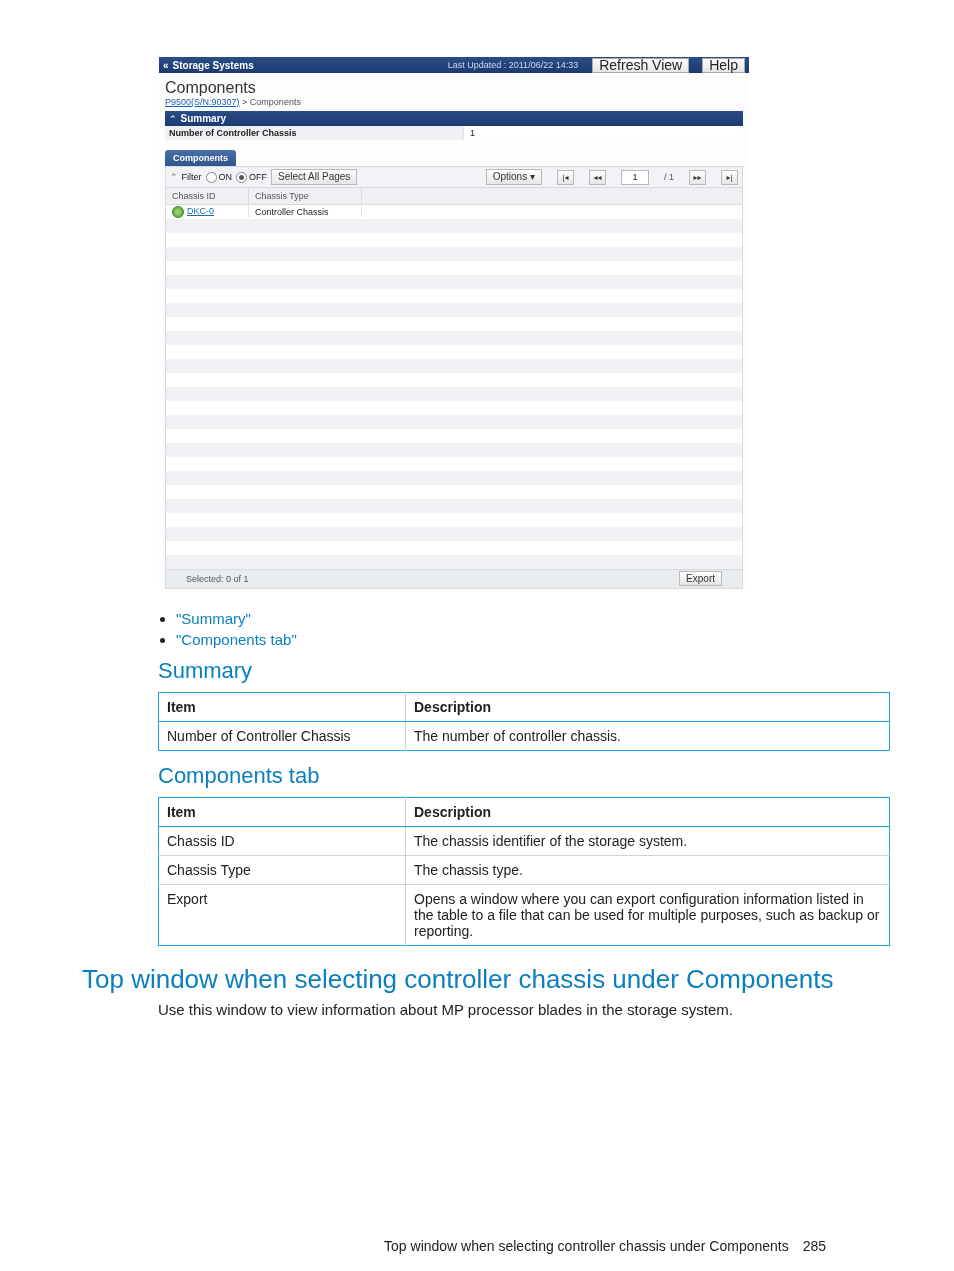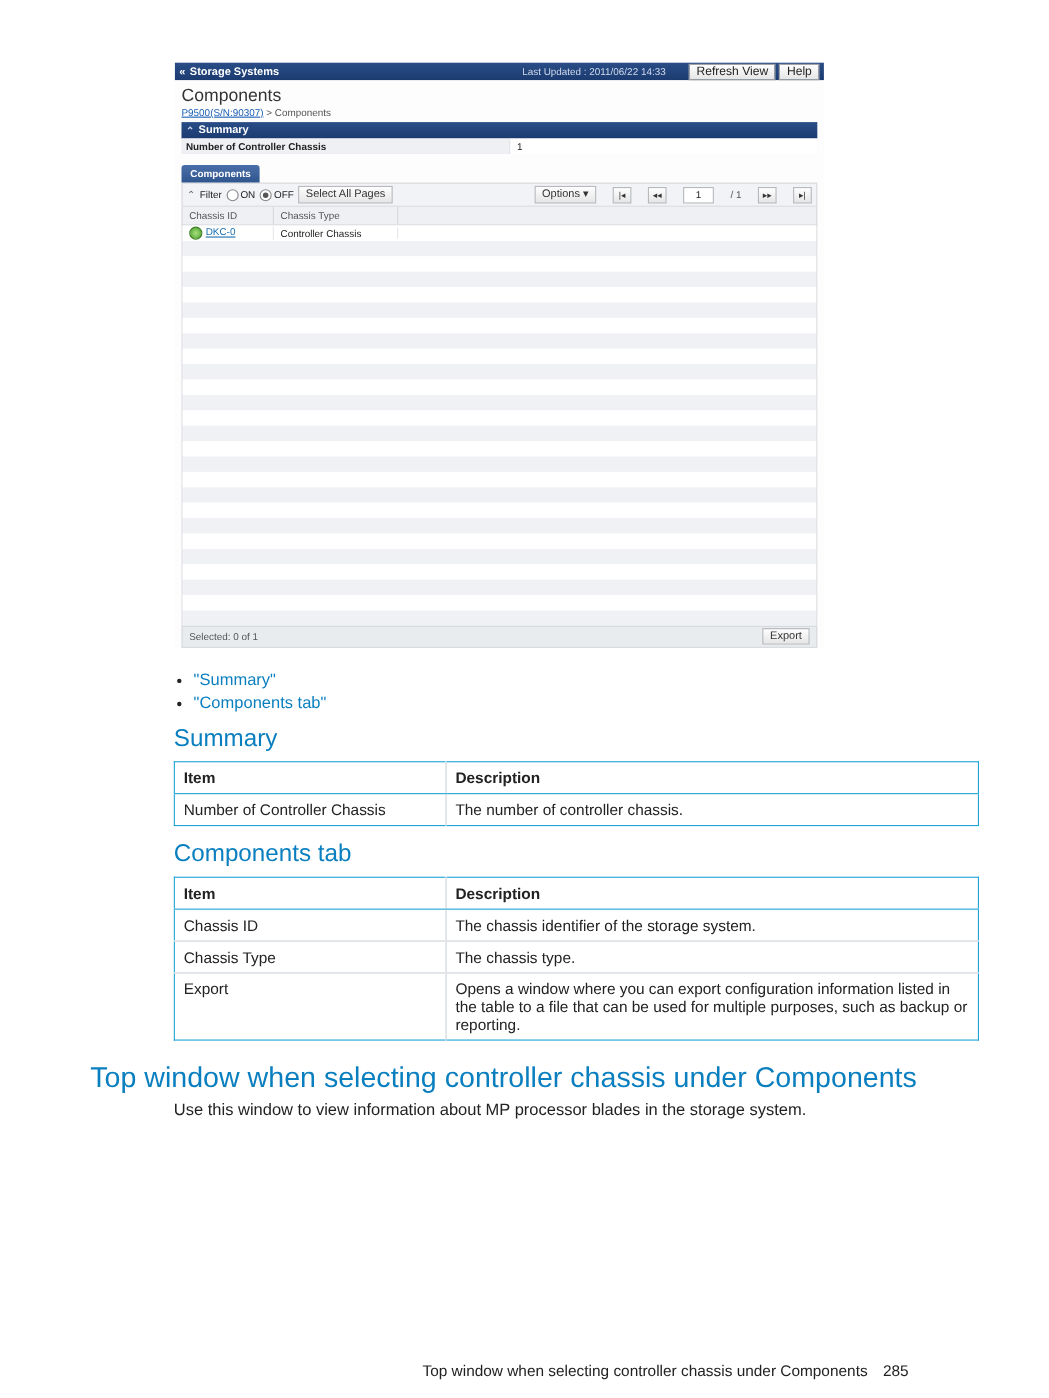--- a/index.html
+++ b/index.html
@@ -30,30 +30,30 @@
     color: #fff;
     display: flex;
     align-items: center;
     height: 16px;
     padding: 0 4px;
     font-size: 10px;
   }
   .shot-top .title { font-weight: bold; flex: 0 0 auto; }
   .shot-top .laquo { margin-right: 4px; font-weight: bold; }
   .shot-top .spacer { flex: 1; }
-  .shot-top .lbl { color: #cfd9ec; margin-right: 18px; font-size:9px;}
+  .shot-top .lbl { color: #cfd9ec; margin-right: 1px; font-size:9px;}
   .shot-top .btn {
     background: linear-gradient(#fefefe,#e5e5e5);
     border: 1px solid #aaa;
     color: #222;
     padding: 0 6px;
     height: 13px;
     line-height: 13px;
-    font-size: 11px;
-    margin-left: 3px;
+    font-size: 14px;
+    margin-left: 13px;
   }
   .shot-body {
     background: #fdfdfd;
     padding: 4px 6px 0 6px;
   }
   .h-components {
     font-size: 16px;
     font-weight: normal;
     color: #333;
     margin: 2px 0 0 0;
@@ -208,21 +208,21 @@
     width:10px;height:10px;border-radius:50%;
     background:radial-gradient(#a6e27a,#4a9a2d);
     border:1px solid #3d7f24;
     flex:0 0 auto;
   }
   .statusbar {
     background:#e9ecef;
     border:1px solid #d7d9dc;
     display:flex;
     align-items:center;
-    padding:3px 6px;
+    padding:3px 20px;
     font-size:9px;
     color:#555;
   }
   .statusbar .right {margin-left:auto;}
 
   
   .bullets {
     margin: 6px 0 10px 94px;
     padding-left: 18px;
   }

